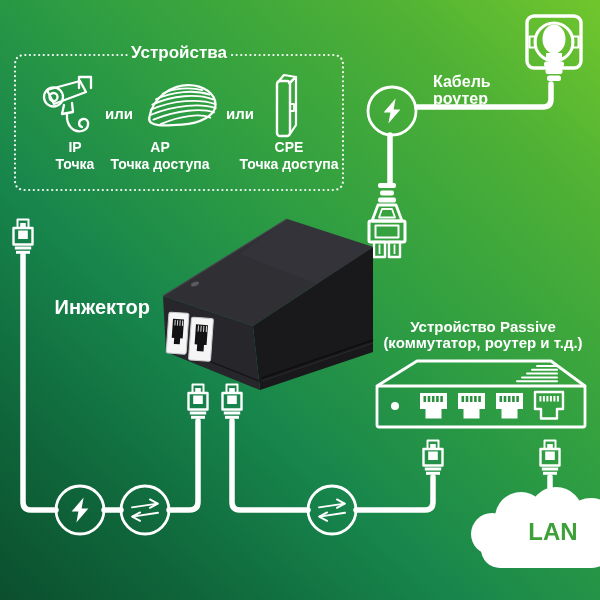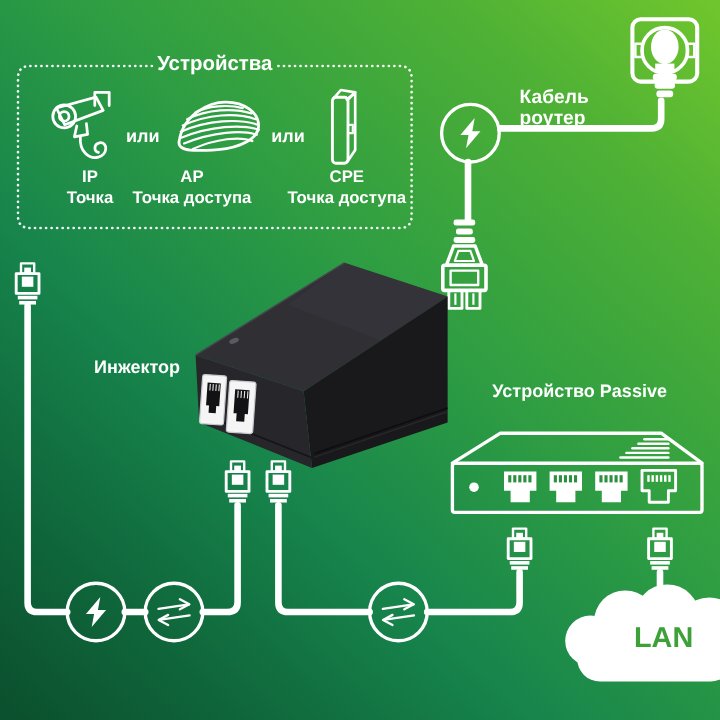--- a/index.html
+++ b/index.html
@@ -9,21 +9,21 @@
     font-family:"Liberation Sans","DejaVu Sans",sans-serif;font-weight:700;color:#fff;
   }
   #lineart{position:absolute;left:0;top:0;}
   .txt{position:absolute;white-space:pre;line-height:1.05;}
   .ctr{text-align:center;}
   .rgt{text-align:right;}
   .t-title{font-size:17px;left:79px;top:44px;width:200px;}
   .t-item{font-size:14px;line-height:16.5px;top:139px;width:120px;}
   .t-or{font-size:15px;top:106px;width:60px;}
   .t-kabel{font-size:16px;line-height:16.5px;left:433px;top:58px;margin-top:16px;}
-  .t-inj{font-size:15px;line-height:16.5px;left:20px;top:299px;width:130px;}
+  .t-inj{font-size:20px;line-height:16.5px;left:20px;top:299px;width:130px;}
   .t-port{font-size:18.5px;top:390px;width:120px;}
   .t-eth{font-size:15px;line-height:15.5px;left:358px;top:319px;width:250px;}
   .t-lan{font-size:24px;left:493px;top:519px;width:120px;color:#3ea039;}
 </style>
 </head>
 <body>
 
 <div id="stage">
 
 <svg id="lineart" width="600" height="600" viewBox="0 0 600 600">
@@ -229,17 +229,17 @@
 <div class="txt t-item ctr" style="left:229px"><span>CPE</span><br><span>Точка доступа</span></div>
 
 <div class="txt t-or ctr" style="left:89px">или</div>
 <div class="txt t-or ctr" style="left:210px">или</div>
 
 <div class="txt t-kabel"><span>Кабель</span><br><span>роутер</span></div>
 
 <div class="txt t-inj rgt"><span>Инжектор</span><br></div>
 
 
-<div class="txt t-eth ctr"><span>Устройство Passive</span><br></div>
+<div class="txt t-eth ctr"><span>Устройство Passive</span><br><span>(коммутатор, роутер и т.д.)</span></div>
 
 <div class="txt t-lan ctr">LAN</div>
 
 </div>
 
 </body></html>

